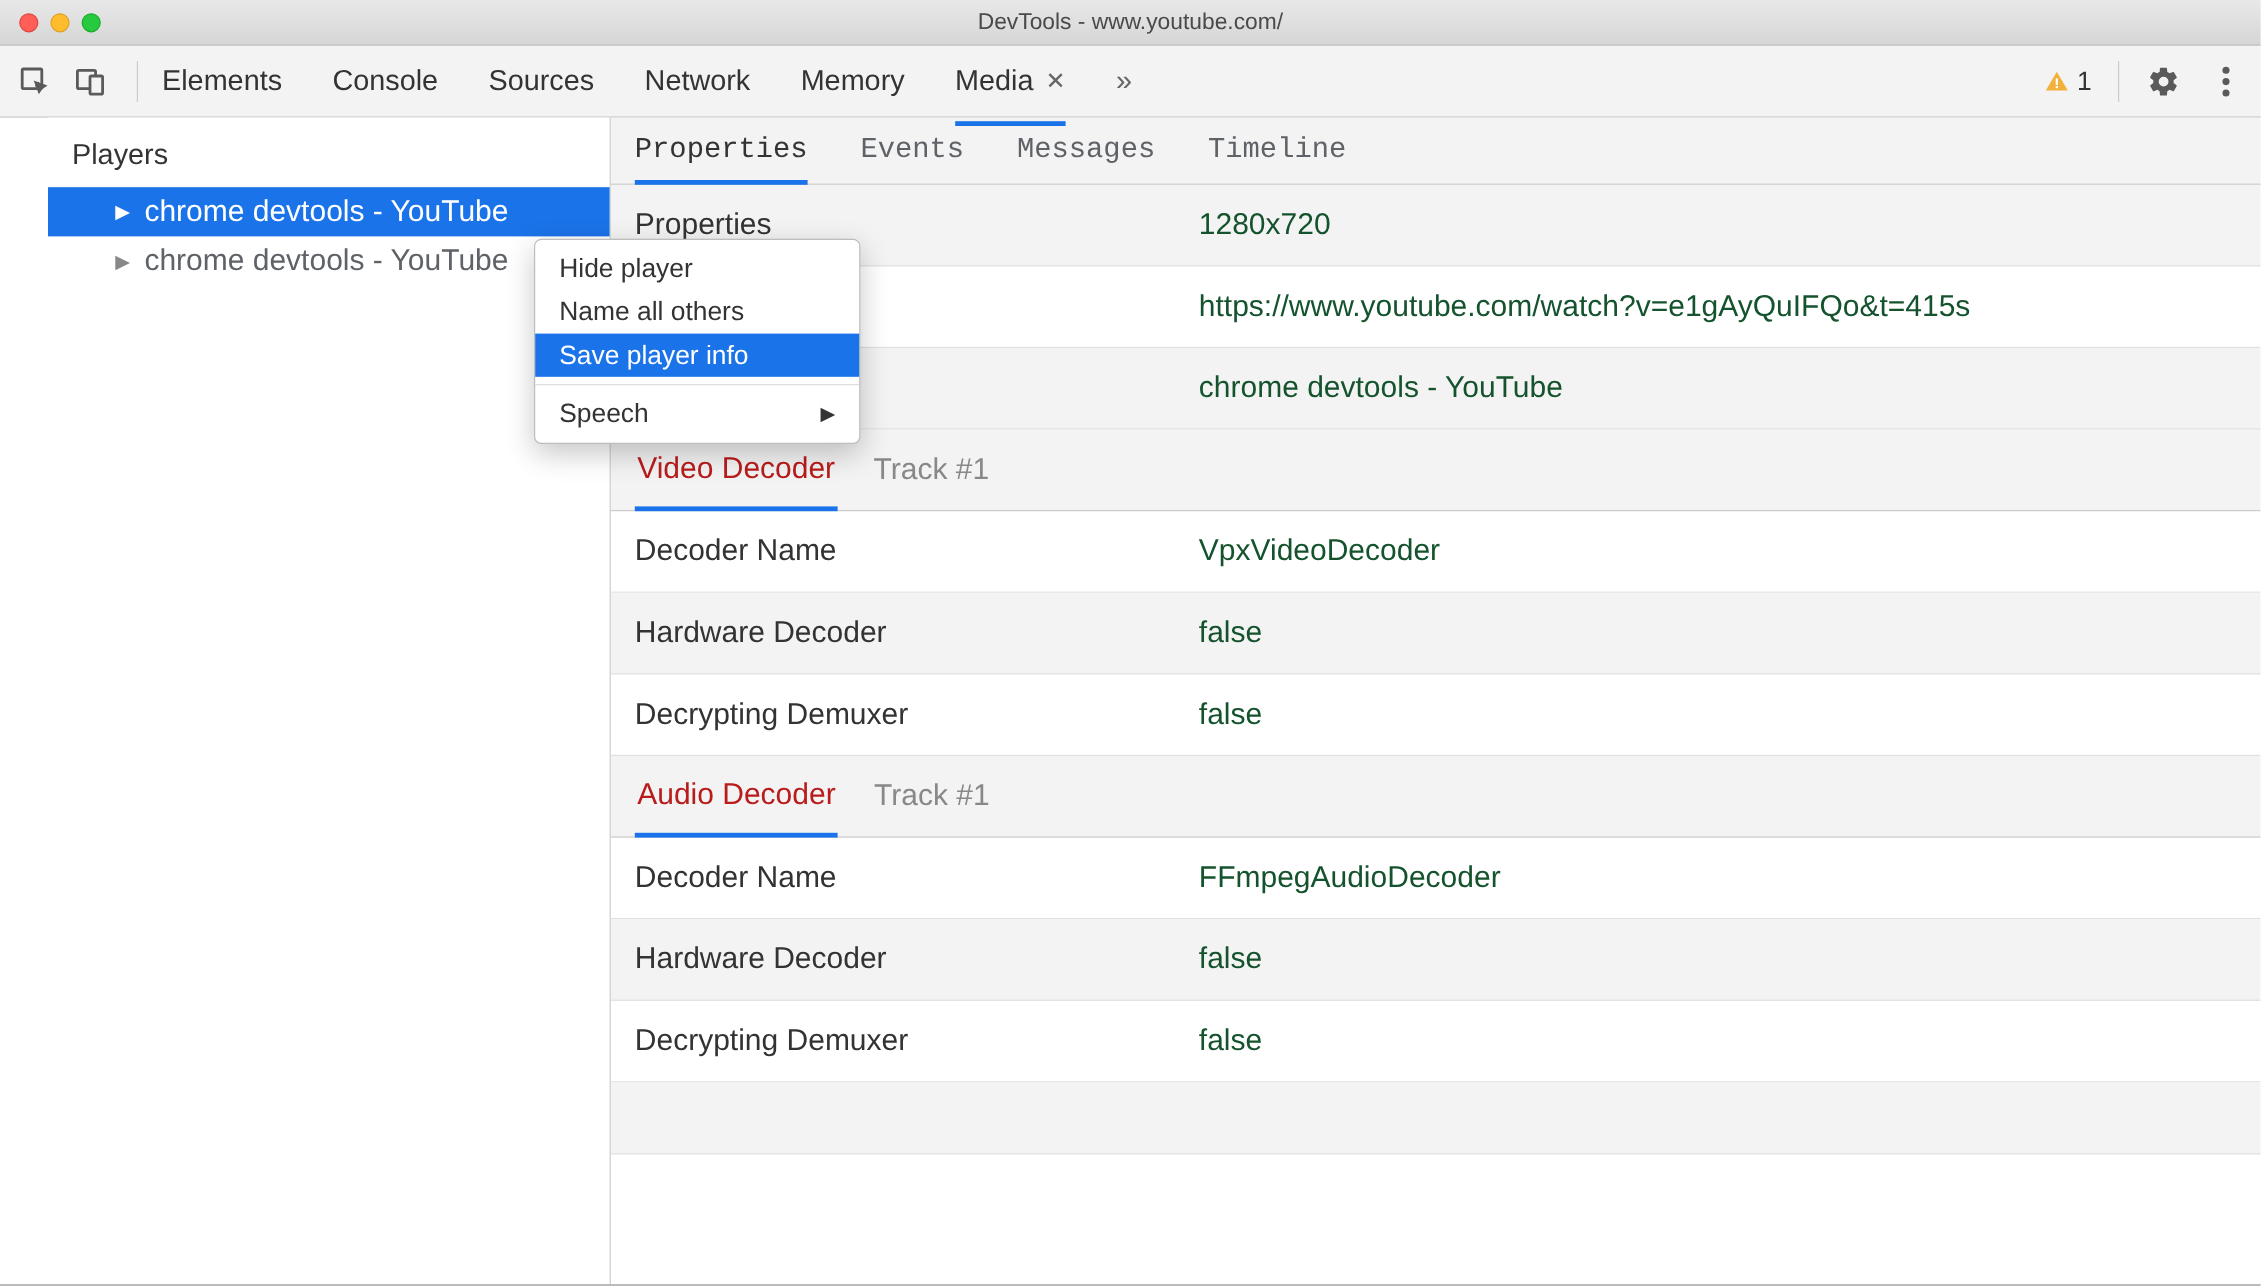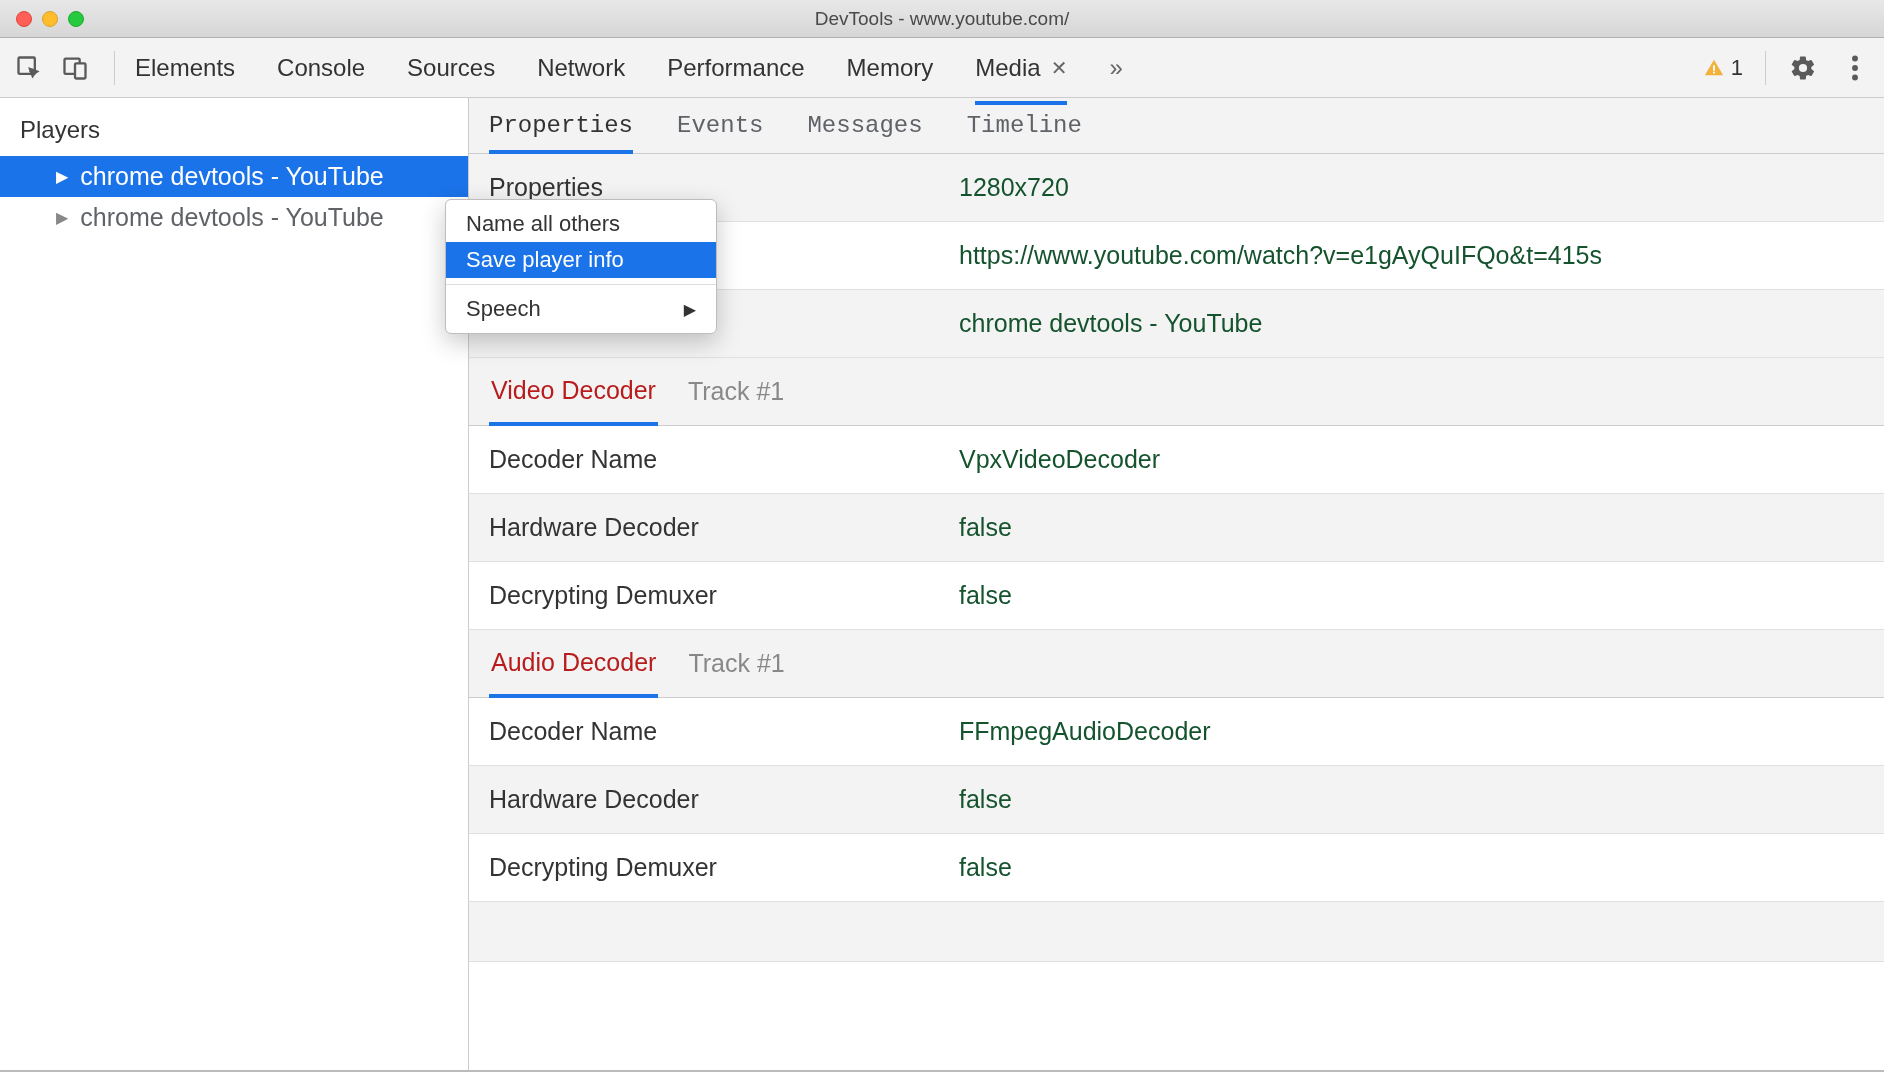--- a/index.html
+++ b/index.html
@@ -127,20 +127,21 @@
     .main {
       display: flex;
       height: calc(100% - 98px);
       border-bottom: 2px solid #bbb;
     }
     
     .sidebar {
       width: 469px;
       border-right: 1px solid #ccc;
       background: #fff;
+      margin-left: 40px;
     }
     .sidebar-header {
       padding: 18px 20px 12px;
       font-size: 24px;
       color: #333;
     }
     .player-item {
       display: flex;
       align-items: center;
       padding: 6px 0 6px 56px;
@@ -312,21 +313,20 @@
         <rect x="12" y="8" width="9" height="13" rx="1" fill="#f3f3f3"></rect>
       </svg>
     </div>
     <div class="vdiv"></div>
   </div>
   <div class="tabs">
     <div class="tab">Elements</div>
     <div class="tab">Console</div>
     <div class="tab">Sources</div>
     <div class="tab">Network</div>
-    <div class="tab">Performance</div>
     <div class="tab">Memory</div>
     <div class="tab active">
       <span>Media</span>
       <span class="close">✕</span>
     </div>
     <div class="tab" style="color:#666;">»</div>
   </div>
   <div class="toolbar-right">
     <div class="warning-badge">
       <span class="warn-tri">
@@ -426,20 +426,21 @@
         <div class="key">Decrypting Demuxer</div>
         <div class="val">false</div>
       </div>
 
       <div class="prow header" style="height:60px;"></div>
     </div>
   </div>
 </div>
 
 <div class="context-menu">
+  <div class="menu-item">Hide player</div>
   <div class="menu-item">Name all others</div>
   <div class="menu-item highlight">Save player info</div>
   <div class="menu-sep"></div>
   <div class="menu-item">
     <span>Speech</span>
     <span class="sub-arrow">▶</span>
   </div>
 </div>
 
 </body></html>

